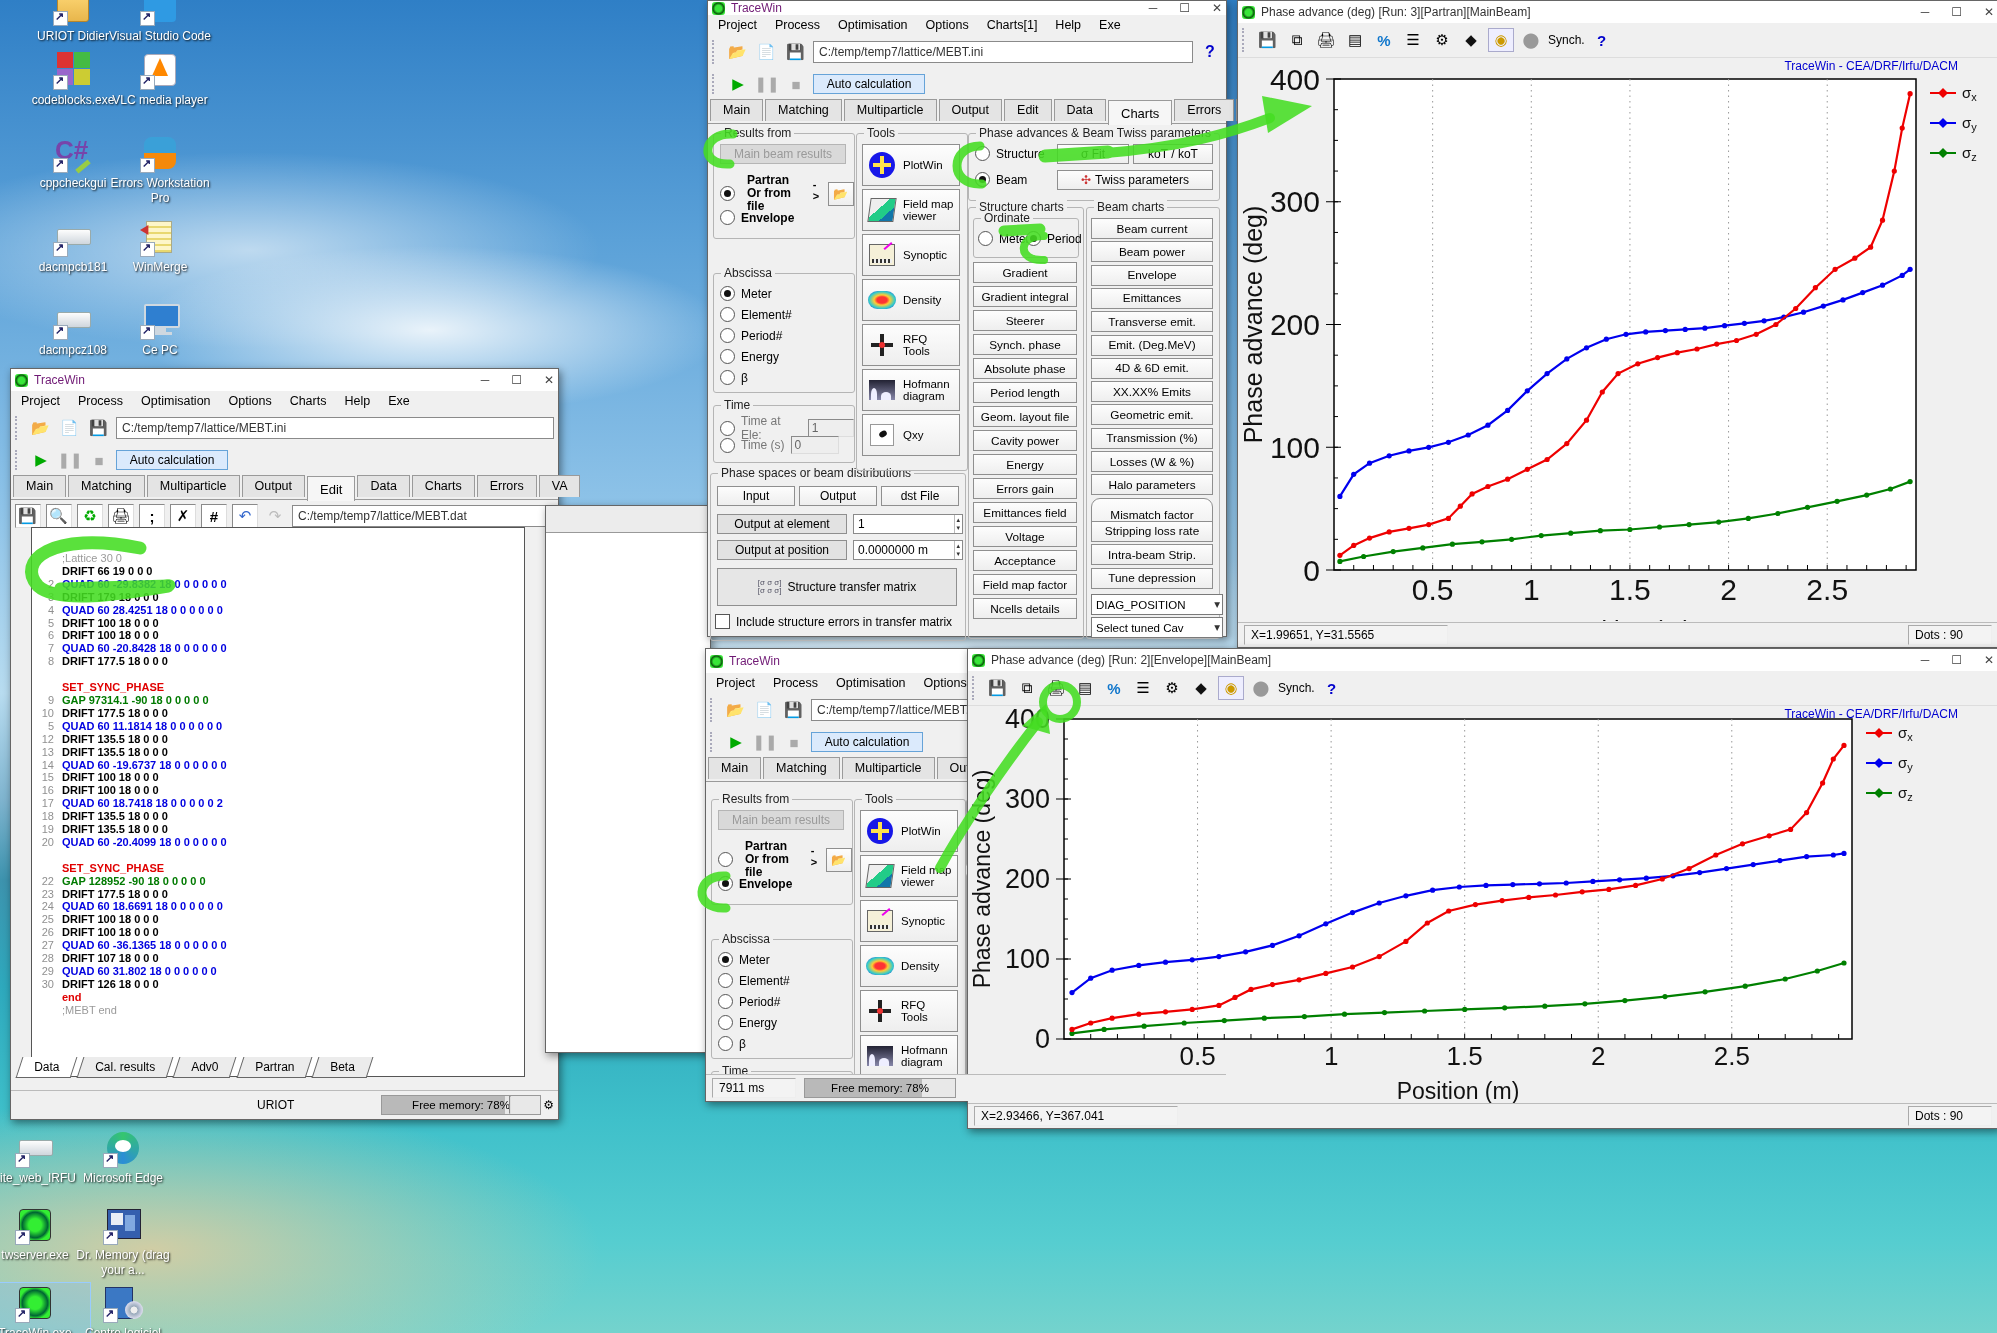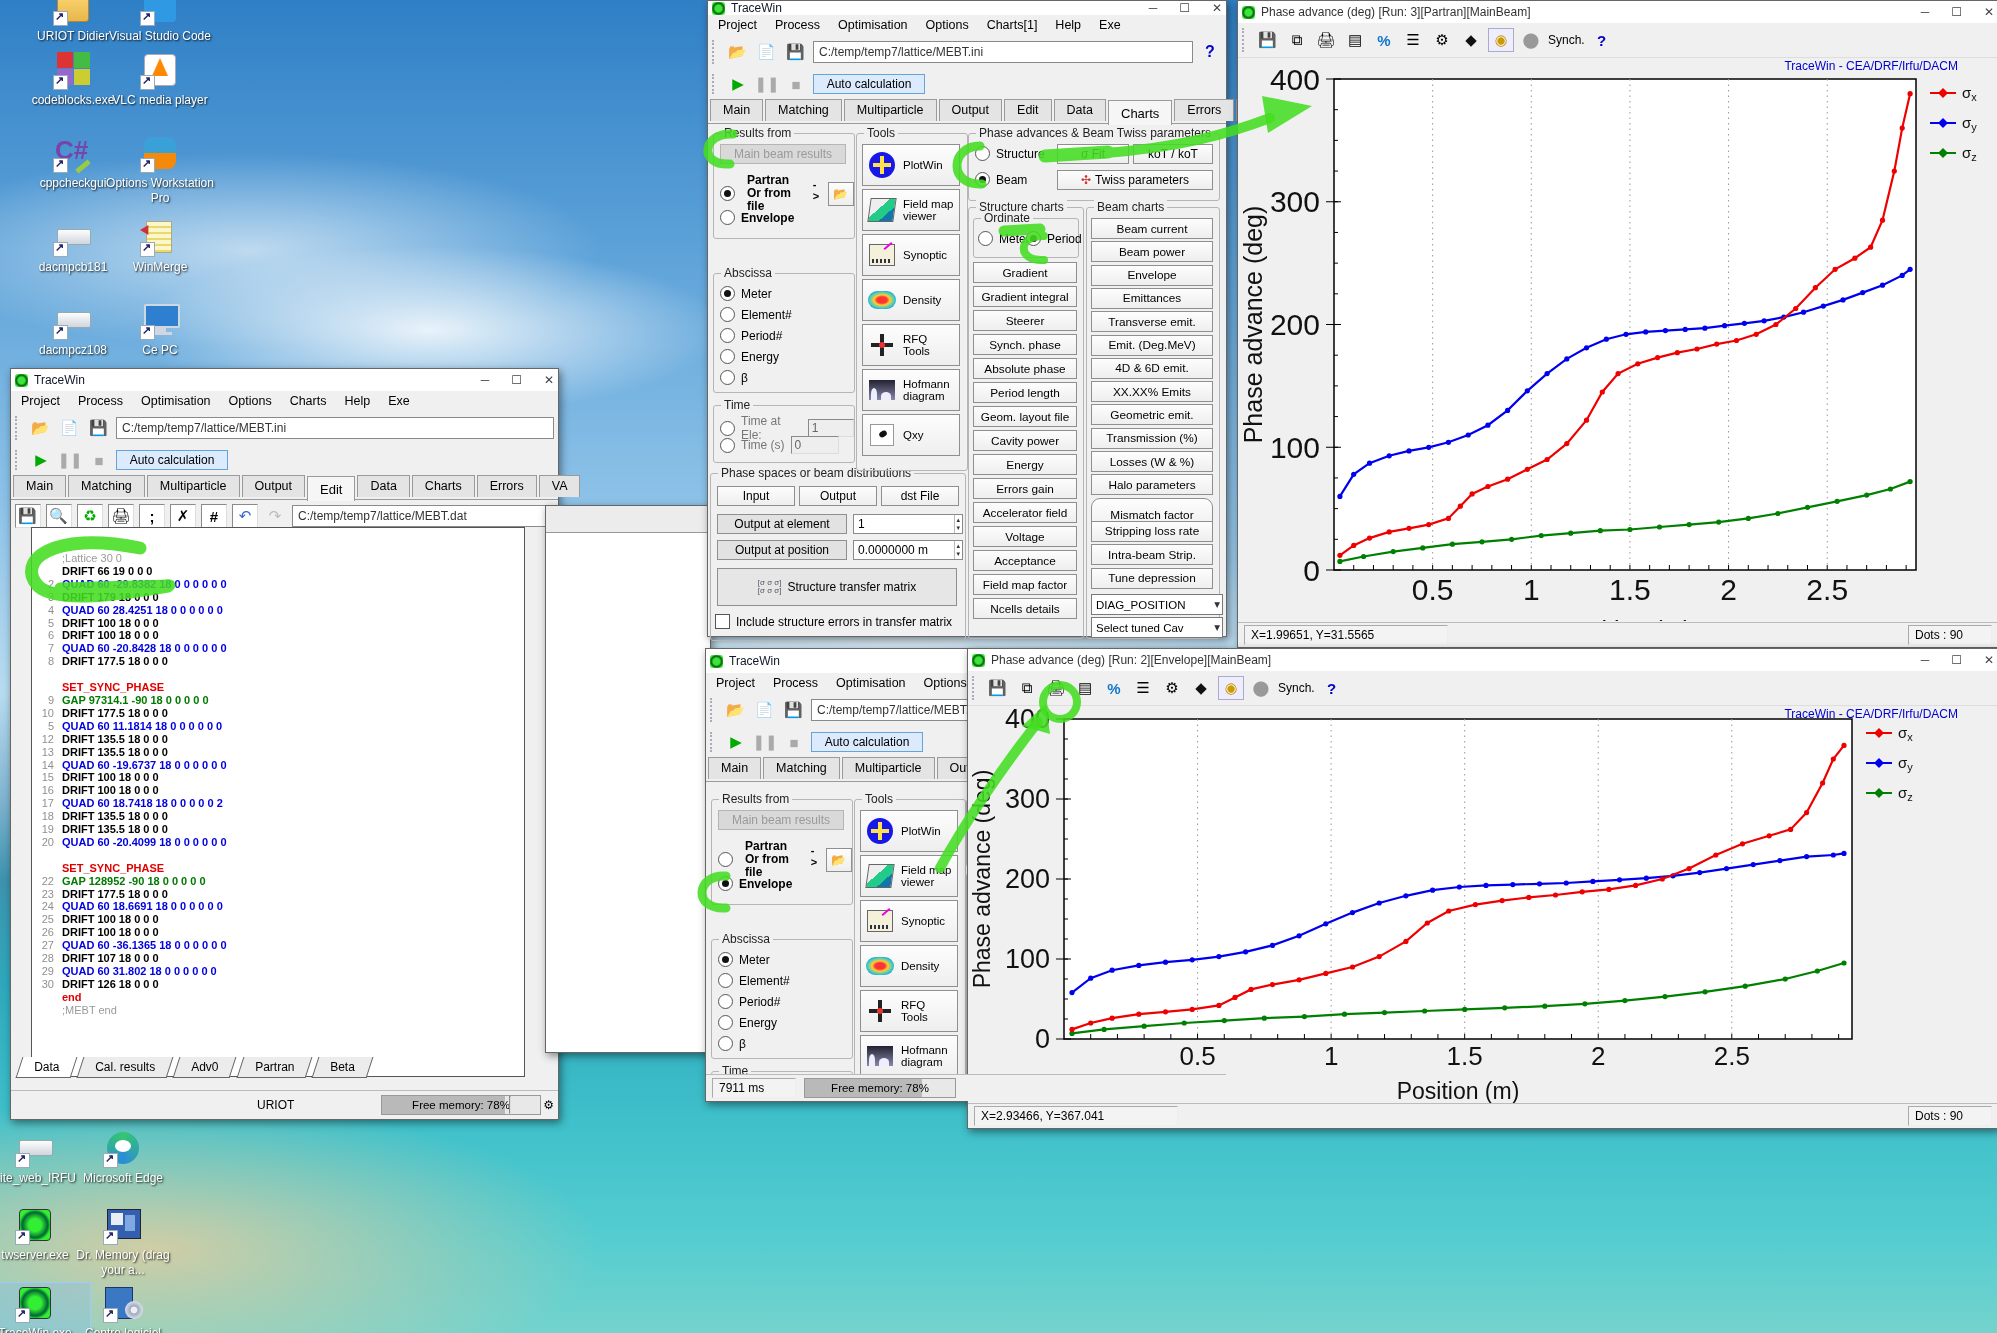--- a/index.html
+++ b/index.html
@@ -17,21 +17,21 @@
   .dicon{position:absolute;width:110px;text-align:center;cursor:pointer;}
   .dicon .glyph{width:40px;height:40px;margin:0 auto;position:relative;}
   .dicon .lbl{color:#fff;text-shadow:1px 1px 2px rgba(0,0,0,.9);font-size:12px;line-height:1.25;margin-top:3px;}
   .dicon.sel{outline:1px solid #9cf;background:rgba(120,180,255,.25);}
   .shortcut{position:absolute;left:0;bottom:0;width:13px;height:13px;background:#fff;border:1px solid #9ab;}
   .shortcut:after{content:"↗";position:absolute;left:1px;top:-2px;color:#226;font-size:11px;font-weight:bold;}
   .g-box{position:absolute;inset:4px;border-radius:4px;}
   
   .win{position:absolute;background:#f0f0f0;border:1px solid #666;box-shadow:2px 3px 8px rgba(0,0,0,.45);}
   .titlebar{height:22px;background:#fff;display:flex;align-items:center;padding:0 4px;gap:6px;position:relative;}
-  .titlebar .t{color:#0f172a;font-size:12px;white-space:nowrap;overflow:hidden;}
+  .titlebar .t{color:#701a75;font-size:12px;white-space:nowrap;overflow:hidden;}
   .twicon{width:13px;height:13px;border-radius:3px;background:radial-gradient(circle at 50% 50%,#39e639 0 35%,#0a570a 60%,#39e639 75%);flex:0 0 13px;}
   .caption-btns{position:absolute;right:4px;top:0;height:100%;display:flex;align-items:center;gap:22px;color:#444;font-size:12px;}
   .menubar{height:20px;display:flex;gap:18px;padding:0 10px;align-items:center;background:#f0f0f0;font-size:12.5px;}
   .toolrow{display:flex;align-items:center;gap:5px;padding:2px 4px;position:relative;}
   .toolrow .grip{width:4px;height:80%;border-left:2px dotted #aab;margin-right:3px;}
   .tbico{width:24px;height:22px;display:flex;align-items:center;justify-content:center;font-size:15px;}
   .pathfield{flex:1;height:20px;background:#fff;border:1px solid #8a8a8a;color:#333;
              font-size:12px;display:flex;align-items:center;padding:0 5px;overflow:hidden;white-space:nowrap;}
   .btn{background:linear-gradient(#fdfdfd,#eee);border:1px solid #8f8f8f;font-size:12px;
        display:flex;align-items:center;justify-content:center;text-align:center;box-sizing:border-box;}
@@ -118,21 +118,21 @@
         <div style="position:absolute;right:2px;bottom:4px;width:16px;height:5px;background:#9c4;transform:rotate(-40deg);"></div>
         <span class="shortcut"></span>
       </div>
       <div class="lbl">cppcheckgui</div>
     </div>
     <div class="dicon" style="left: 105px; top: 133px;">
       <div class="glyph">
         <div class="g-box" style="background:conic-gradient(#3aa0d8 0 25%,#f5890a 25% 75%,#3aa0d8 75%);border-radius:8px;"></div>
         <span class="shortcut"></span>
       </div>
-      <div class="lbl">Options Workstation Pro</div>
+      <div class="lbl">Errors Workstation Pro</div>
     </div>
     <div class="dicon" style="left: 18px; top: 217px;">
       <div class="glyph">
         <div style="position:absolute;left:4px;top:12px;width:32px;height:14px;background:linear-gradient(#fdfdfd,#cfd6dd);border:1px solid #9aa;border-radius:2px;"></div>
         <span class="shortcut"></span>
       </div>
       <div class="lbl">dacmpcb181</div>
     </div>
     <div class="dicon" style="left: 105px; top: 217px;">
       <div class="glyph">
@@ -524,21 +524,21 @@
         <div class="btn listbtn" style="position: absolute; left: 4px; top: 54px; width: 104px; height: 21px;">Gradient</div>
         <div class="btn listbtn" style="position: absolute; left: 4px; top: 78px; width: 104px; height: 21px;">Gradient integral</div>
         <div class="btn listbtn" style="position: absolute; left: 4px; top: 102px; width: 104px; height: 21px;">Steerer</div>
         <div class="btn listbtn" style="position: absolute; left: 4px; top: 126px; width: 104px; height: 21px;">Synch. phase</div>
         <div class="btn listbtn" style="position: absolute; left: 4px; top: 150px; width: 104px; height: 21px;">Absolute phase</div>
         <div class="btn listbtn" style="position: absolute; left: 4px; top: 174px; width: 104px; height: 21px;">Period length</div>
         <div class="btn listbtn" style="position: absolute; left: 4px; top: 198px; width: 104px; height: 21px;">Geom. layout file</div>
         <div class="btn listbtn" style="position: absolute; left: 4px; top: 222px; width: 104px; height: 21px;">Cavity power</div>
         <div class="btn listbtn" style="position: absolute; left: 4px; top: 246px; width: 104px; height: 21px;">Energy</div>
         <div class="btn listbtn" style="position: absolute; left: 4px; top: 270px; width: 104px; height: 21px;">Errors gain</div>
-        <div class="btn listbtn" style="position: absolute; left: 4px; top: 294px; width: 104px; height: 21px;">Accelerator field</div>
+        <div class="btn listbtn" style="position: absolute; left: 4px; top: 294px; width: 104px; height: 21px;">Emittances field</div>
         <div class="btn listbtn" style="position: absolute; left: 4px; top: 318px; width: 104px; height: 21px;">Voltage</div>
         <div class="btn listbtn" style="position: absolute; left: 4px; top: 342px; width: 104px; height: 21px;">Acceptance</div>
         <div class="btn listbtn" style="position: absolute; left: 4px; top: 366px; width: 104px; height: 21px;">Field map factor</div>
         <div class="btn listbtn" style="position: absolute; left: 4px; top: 390px; width: 104px; height: 21px;">Ncells details</div>
       </div>
       <div class="groupbox" style="left: 378px; top: 80px; width: 132px; height: 430px;">
         <span class="legend">Beam charts</span>
         <div class="btn listbtn" style="position: absolute; left: 4px; top: 10px; width: 122px; height: 21px;">Beam current</div>
         <div class="btn listbtn" style="position: absolute; left: 4px; top: 33.3px; width: 122px; height: 21px;">Beam power</div>
         <div class="btn listbtn" style="position: absolute; left: 4px; top: 56.6px; width: 122px; height: 21px;">Envelope</div>

